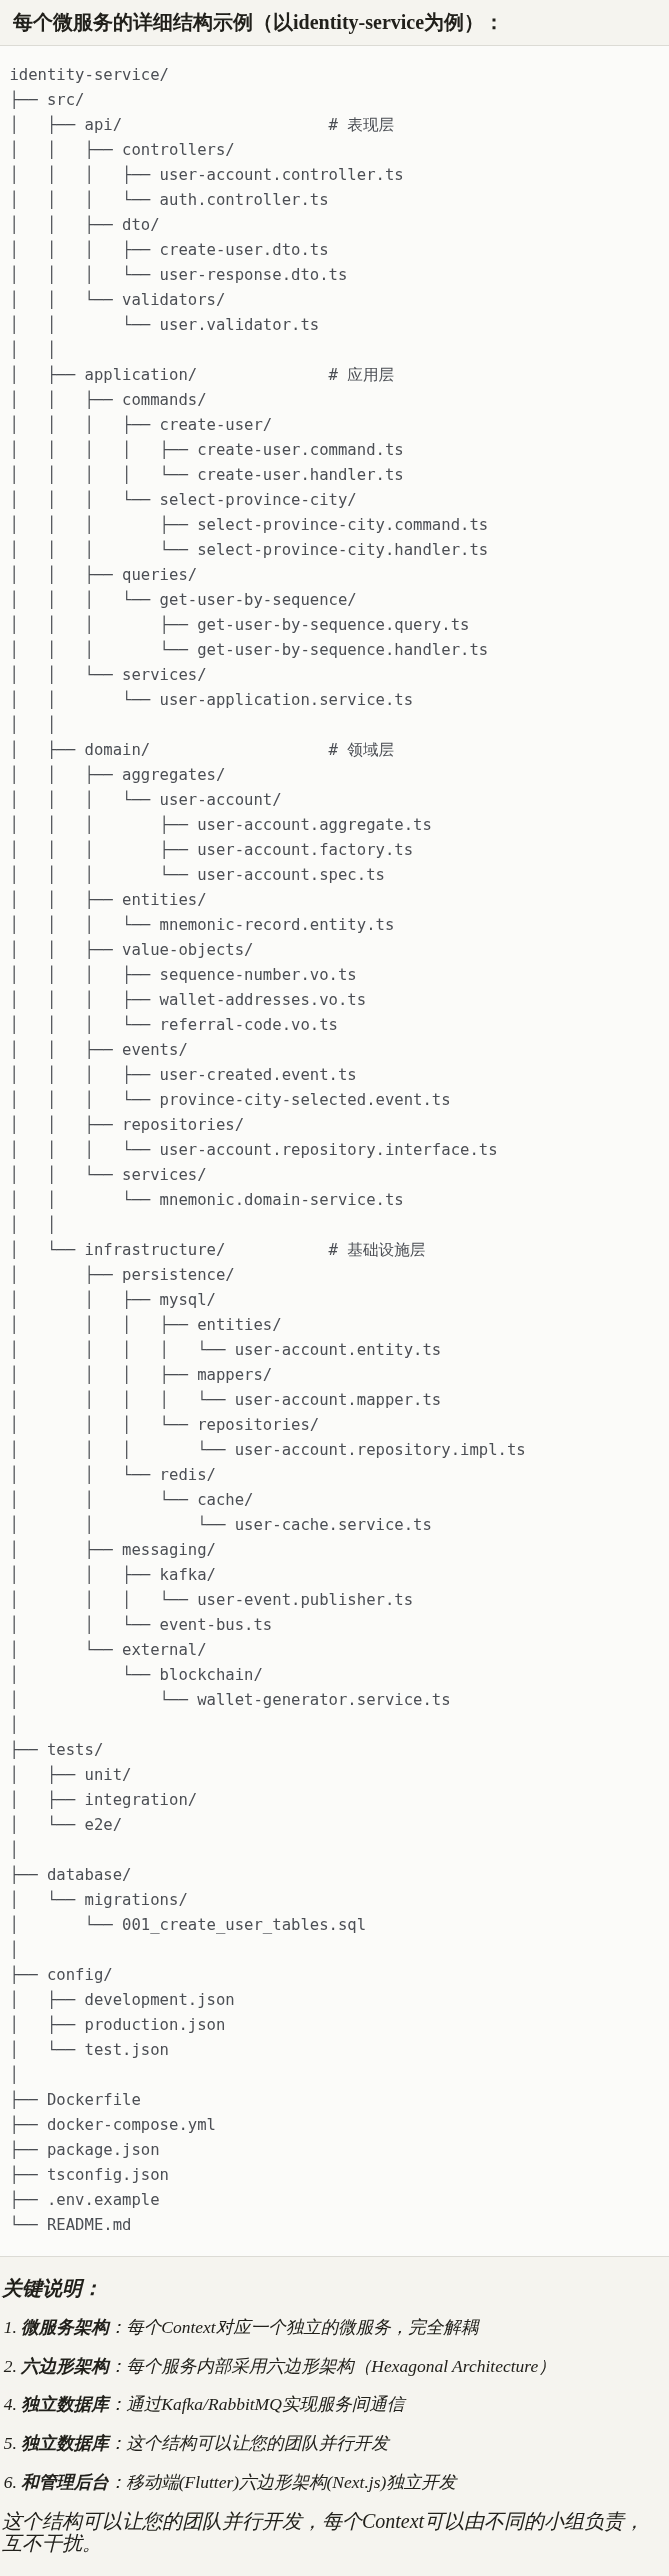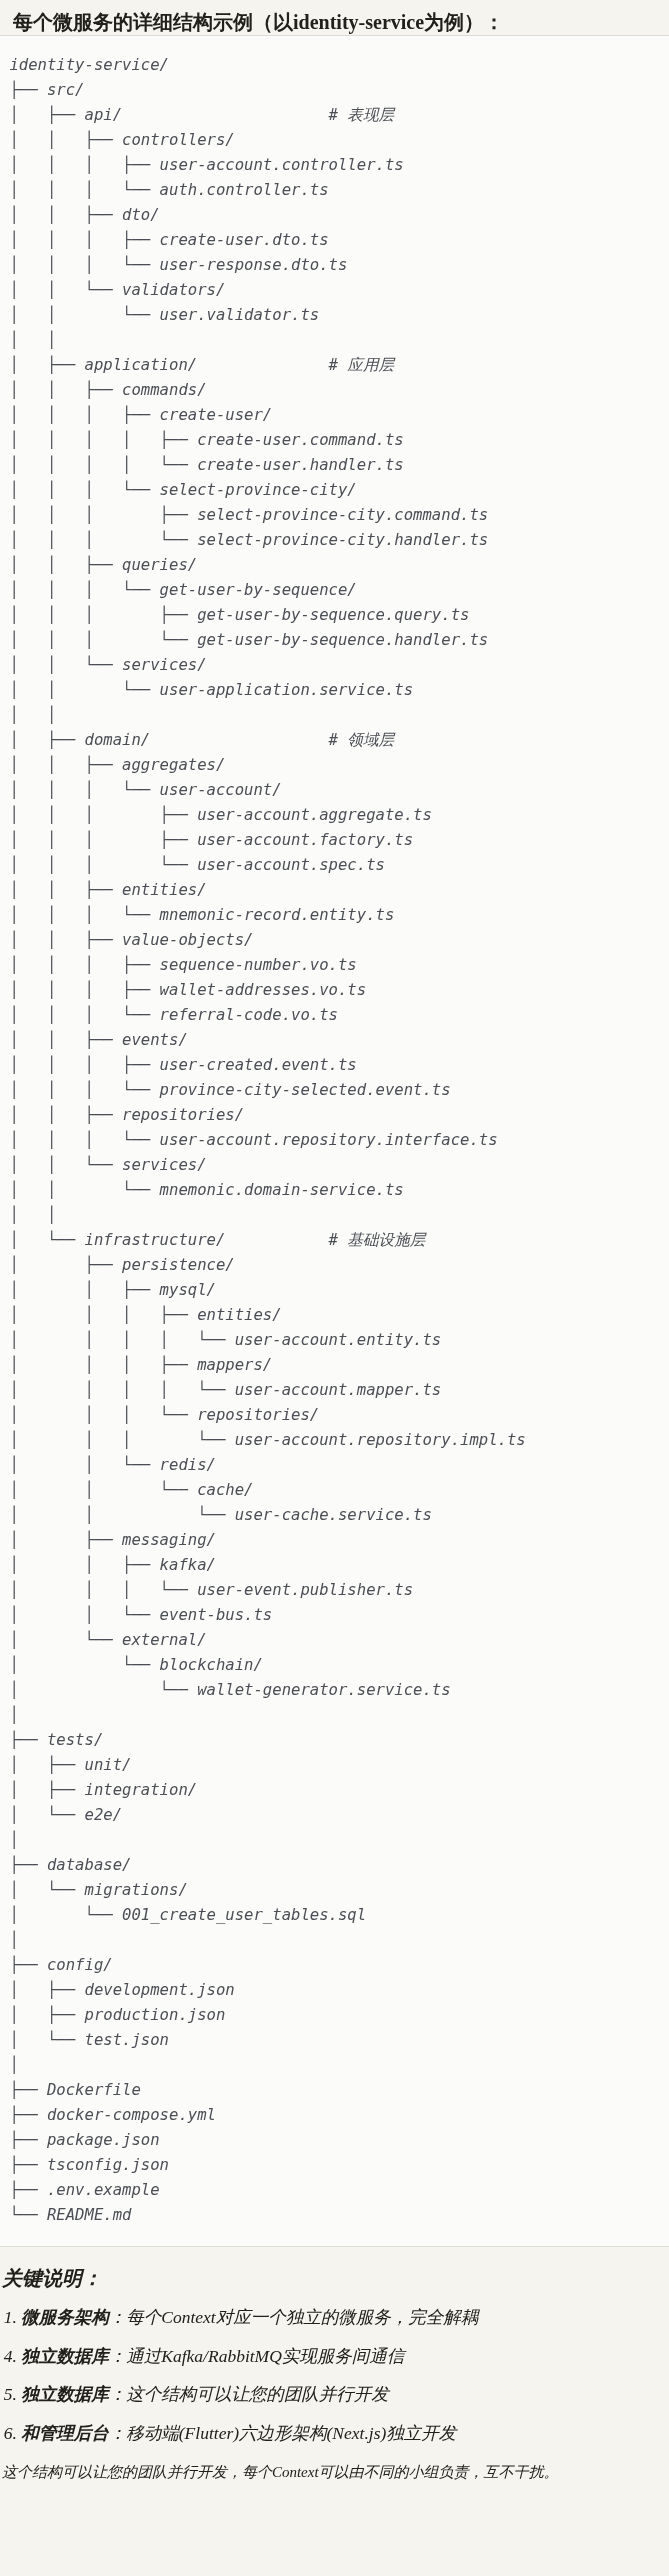--- a/index.html
+++ b/index.html
@@ -12,25 +12,25 @@
     font-family: "Liberation Serif", "DejaVu Serif", serif;
   }
   .title {
     margin: 0;
     padding: 10px 5px 0 13px;
     font-size: 20px;
     line-height: 25px;
     font-weight: 700;
   }
   .codeblock {
+    margin-top: 10px;
     background: var(--block_bg, #fbfbf9);
     border-top: 0.6px solid var(--block_border, #dcdbd5);
     border-bottom: 0.6px solid var(--block_border, #dcdbd5);
     padding: 17px 9.4px 17.5px 9.4px;
-    font-style: italic;
   }
   .tree {
     margin: 0;
     font-family: "DejaVu Sans Mono", "Liberation Mono", monospace;
     font-size: 15.6px;
     line-height: 25px;
     color: var(--tree_text, #4b4e54);
     white-space: pre;
   }
   .notes { padding: 0 5px 0 1.9px; font-style: italic; }
@@ -41,21 +41,21 @@
     font-weight: 700;
   }
   .note-item {
     margin: 0 0 16.3px 1.9px;
     font-size: 17.5px;
     line-height: 22.5px;
   }
   .note-item .term { font-weight: 700; }
   .closing {
     margin: 15px 0 0 0;
-    font-size: 15px;
+    font-size: 20px;
     line-height: 22.5px;
   }
 </style>
 </head>
 <body>
 
 <div class="page">
 
   <h1 class="title">每个微服务的详细结构示例（以identity-service为例）：</h1>
 
@@ -147,20 +147,21 @@
 ├── tsconfig.json
 ├── .env.example
 └── README.md</pre>
   </div>
 
   <div class="notes">
     <h2 class="notes-heading">关键说明：</h2>
 
     <div class="note-item"><span>1. </span><span class="term">微服务架构</span><span>：每个Context对应一个独立的微服务，完全解耦</span></div>
 
+    <div class="note-item"><span>2. </span><span class="term">六边形架构</span><span>：每个服务内部采用六边形架构（Hexagonal Architecture）</span></div>
 
 
     <div class="note-item"><span>4. </span><span class="term">独立数据库</span><span>：通过Kafka/RabbitMQ实现服务间通信</span></div>
 
     <div class="note-item"><span>5. </span><span class="term">独立数据库</span><span>：这个结构可以让您的团队并行开发</span></div>
 
     <div class="note-item"><span>6. </span><span class="term">和管理后台</span><span>：移动端(Flutter)六边形架构(Next.js)独立开发</span></div>
 
     <p class="closing">这个结构可以让您的团队并行开发，每个Context可以由不同的小组负责，互不干扰。</p>
   </div>

